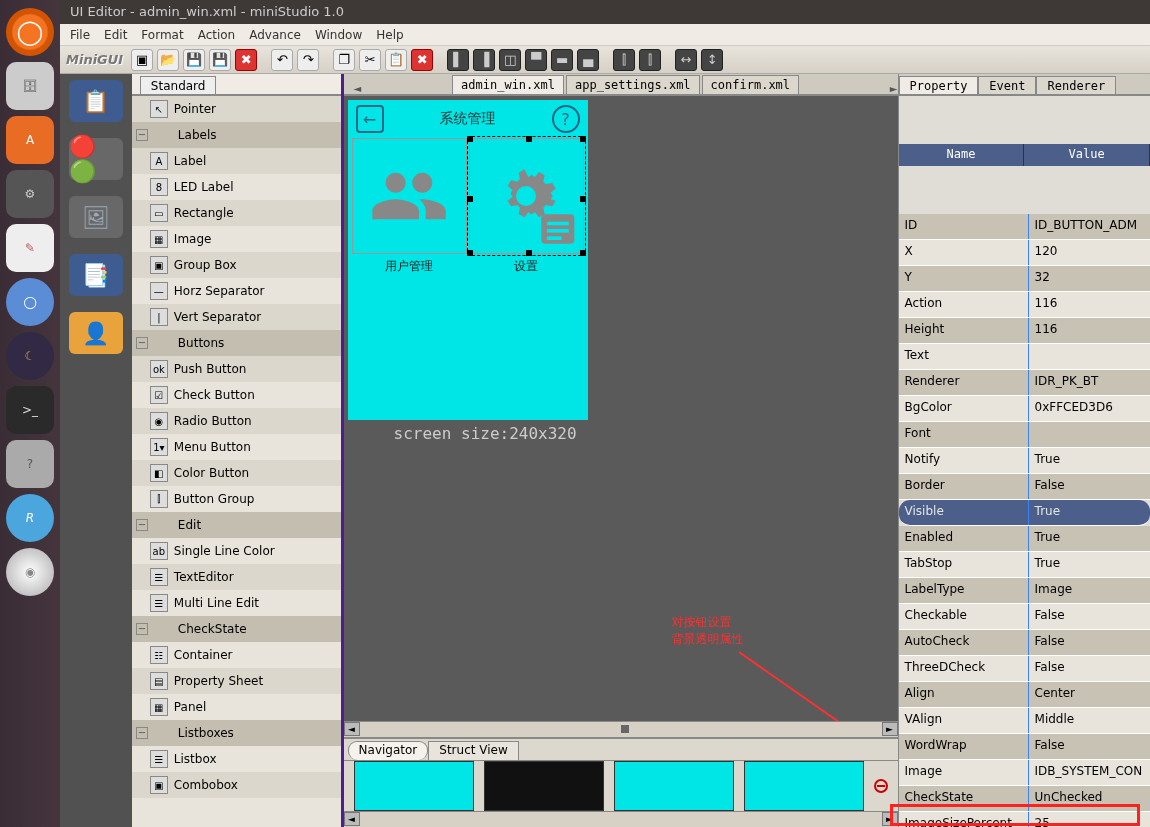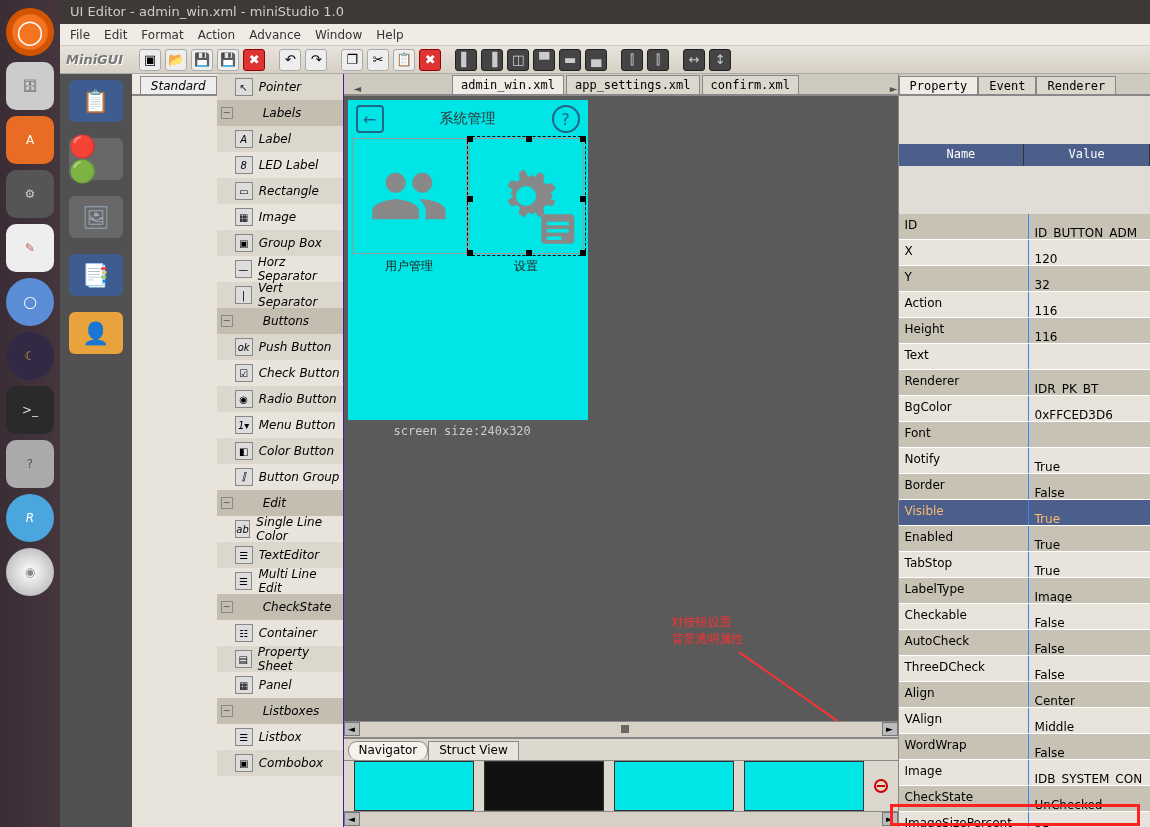--- a/index.html
+++ b/index.html
@@ -5,28 +5,28 @@
 * { margin: 0; padding: 0; box-sizing: border-box; font-family: "DejaVu Sans", sans-serif; font-size: 12px; }
 body { background: #484441; width: 1150px; height: 827px; overflow: hidden; position: relative; }
 .launcher { position: absolute; left: 0; top: 0; width: 60px; height: 827px; background: linear-gradient(to right, #3a2d36, #45353d); display: flex; flex-direction: column; align-items: center; padding-top: 8px; gap: 6px; }
 .launcher-item { width: 48px; height: 48px; border-radius: 10px; display: flex; align-items: center; justify-content: center; background: rgba(255,255,255,0.08); }
 .launcher-item.ubuntu { background: radial-gradient(circle, #f47421 50%, #d35400 55%); color: #fff; font-size: 24px; border-radius: 50%; }
 .titlebar { position: absolute; left: 60px; top: 0; right: 0; height: 24px; background: #3e3936; color: #ccc; padding-left: 10px; line-height: 24px; font-size: 13px; }
 .ide-window { position: absolute; left: 60px; top: 24px; right: 0; bottom: 0; background: #f0ece5; display: flex; flex-direction: column; }
 .menubar { height: 22px; background: #f0ece5; display: flex; align-items: center; padding: 0 10px; gap: 14px; color: #333; border-bottom: 1px solid #ccc; }
 .menubar span { cursor: pointer; }
 .toolbar { height: 28px; background: linear-gradient(#e8e4dc, #d6d0c5); border-bottom: 1px solid #aaa; display: flex; align-items: center; padding: 0 6px; gap: 4px; }
-.toolbar-logo { font-style: italic; font-weight: bold; color: #777; text-shadow: 1px 1px #fff; margin-right: 12px; font-size: 13px; }
+.toolbar-logo { font-style: italic; font-weight: bold; color: #777; text-shadow: 1px 1px #fff; margin-right: 4px; font-size: 13px; }
 .tbtn { width: 22px; height: 22px; background: #eee; border: 1px solid #aaa; border-radius: 3px; display: flex; align-items: center; justify-content: center; font-size: 13px; }
 .tbtn.red { background: #d33; color: #fff; border-color: #900; }
 .tbtn.dark { background: #444; color: #ccc; border-color: #222; }
 .main-area { flex: 1; display: flex; overflow: hidden; }
 .left-pane { width: 74px; background: #525151; display: flex; flex-direction: column; align-items: center; padding-top: 6px; gap: 16px; }
 .left-pane .tool { width: 54px; height: 42px; background: #686868; border-radius: 6px; display: flex; align-items: center; justify-content: center; color: #9ab; font-size: 22px; }
-.widget-palette { width: 218px; background: #e8e4db; border-right: 1px solid #4c1d95; display: flex; flex-direction: row; font-style: italic; }
+.widget-palette { width: 218px; background: #e8e4db; border-right: 3px solid #4c1d95; display: flex; flex-direction: column; }
 .palette-tab { height: 22px; background: #f0ece5; border-bottom: 2px solid #888; padding-left: 8px; display: flex; }
 .palette-tab .tab { border: 1px solid #888; border-bottom: none; background: #eee; padding: 2px 10px; margin-top: 2px; }
 .palette-list { flex: 1; overflow: auto; }
 .palette-row { height: 26px; display: flex; align-items: center; padding-left: 4px; gap: 6px; }
 .palette-row.category { background: #c4beb1; font-weight: 400; }
 .palette-row.item { background: #e8e4db; padding-left: 18px; }
 .palette-row:nth-child(odd).item { background: #dcd7cc; }
 .expand { width: 12px; text-align: center; color: #555; border: 1px solid #888; height: 12px; line-height: 10px; font-size: 10px; }
 .wicon { width: 18px; height: 18px; border: 1px solid #888; background: #ddd; display: flex; align-items: center; justify-content: center; font-size: 10px; }
 .center-pane { flex: 1; display: flex; flex-direction: column; background: #e0ddd6; }
@@ -36,42 +36,42 @@
 .canvas-area { flex: 1; background: #5a5a5a; position: relative; overflow: hidden; }
 .mock-screen { position: absolute; left: 4px; top: 4px; width: 240px; height: 320px; background: #00e5e5; }
 .mock-header { height: 38px; display: flex; align-items: center; justify-content: space-between; padding: 0 8px; color: #333; }
 .icon-btn { width: 28px; height: 28px; border: 2px solid #268; border-radius: 4px; display: flex; align-items: center; justify-content: center; color: #268; font-size: 16px; background: #00e5e5; }
 .mock-buttons { display: flex; gap: 2px; padding: 0 4px; }
 .mock-btn { width: 116px; height: 116px; border: 1px solid #999; display: flex; align-items: center; justify-content: center; background: #00e5e5; position: relative; }
 .mock-btn.selected::after { content: ''; position: absolute; inset: -3px; border: 1px dashed #000; }
 .sel-handle { position: absolute; width: 6px; height: 6px; background: #000; }
 .mock-labels { display: flex; gap: 2px; padding: 4px 4px; }
 .mock-label { width: 116px; text-align: center; color: #222; font-size: 12px; }
-.screen-size { position: absolute; left: 50px; top: 328px; color: #ccc; font-family: monospace; font-size: 12px; }
+.screen-size { position: absolute; left: 50px; top: 328px; color: #ccc; font-family: monospace; font-size: 16px; }
 .annotation { position: absolute; color: #ff3030; font-size: 14px; }
 .arrow-line { position: absolute; height: 2px; background: #ff3030; transform-origin: left center; }
 .nav-panel { height: 90px; background: #ddd8ce; border-top: 2px solid #888; display: flex; flex-direction: column; }
 .nav-tabs { height: 22px; display: flex; border-bottom: 1px solid #888; padding-left: 4px; }
 .nav-tabs .tab { border: 1px solid #888; border-bottom: none; padding: 1px 10px; background: #e8e4db; margin-top: 2px; }
 .nav-tabs .tab.active { background: #f5f2eb; border-radius: 9px; }
 .nav-thumbs { flex: 1; display: flex; align-items: center; padding: 4px 10px; gap: 10px; overflow: hidden; }
 .thumb { width: 120px; height: 50px; border: 1px solid #333; }
 .right-pane { width: 260px; background: #e0ddd6; border-left: 1px solid #888; display: flex; flex-direction: column; gap: 48px; }
 .prop-tabs { height: 22px; display: flex; border-bottom: 2px solid #888; background: #cfcac0; }
 .prop-tabs .tab { border: 1px solid #888; border-bottom: none; padding: 2px 10px; background: #dcd7cc; margin-top: 2px; font-family: monospace; }
 .prop-tabs .tab.active { background: #f0ece5; }
 .prop-header { height: 22px; background: #4b5f8a; color: #fff; display: flex; }
 .prop-header div { flex: 1; padding: 3px 10px; text-align: center; border-right: 1px solid #333; font-family: monospace; }
 .prop-grid { flex: 1; overflow: auto; }
 .prop-row { height: 26px; display: flex; border-bottom: 1px solid #fff; font-family: monospace; font-size: 12px; }
 .prop-row:nth-child(odd) { background: #c7c2b4; }
 .prop-row:nth-child(even) { background: #e8e4db; }
-.prop-row.selected { background: #4b5f8a; color: #fdba74; }
+.prop-row.selected { background: #4b5f8a; color: #e5e5e5; border-radius: 11px; }
 .prop-row .pname { width: 130px; padding: 4px 6px; border-right: 1px solid #3b82f6; white-space: nowrap; overflow: hidden; }
-.prop-row .pval { flex: 1; padding: 12px 6px; white-space: nowrap; overflow: hidden; }
+.prop-row .pval { flex: 1; padding: 4px 6px; white-space: nowrap; overflow: hidden; }
 .highlight-box { position: absolute; border: 3px solid #ff2020; pointer-events: none; }
 .hscroll { height: 16px; background: #d6d0c5; border-top: 1px solid #888; position: relative; }
 .hscroll-arrow { position: absolute; width: 16px; height: 14px; top: 0; background: #bbb; border: 1px solid #777; display: flex; align-items: center; justify-content: center; font-size: 9px; }
 </style>
 </head>
 <body>
 
 <div class="launcher">
   <div class="launcher-item ubuntu">◯</div>
   <div class="launcher-item" style="background:#ccc;color:#555;">🗄</div>

